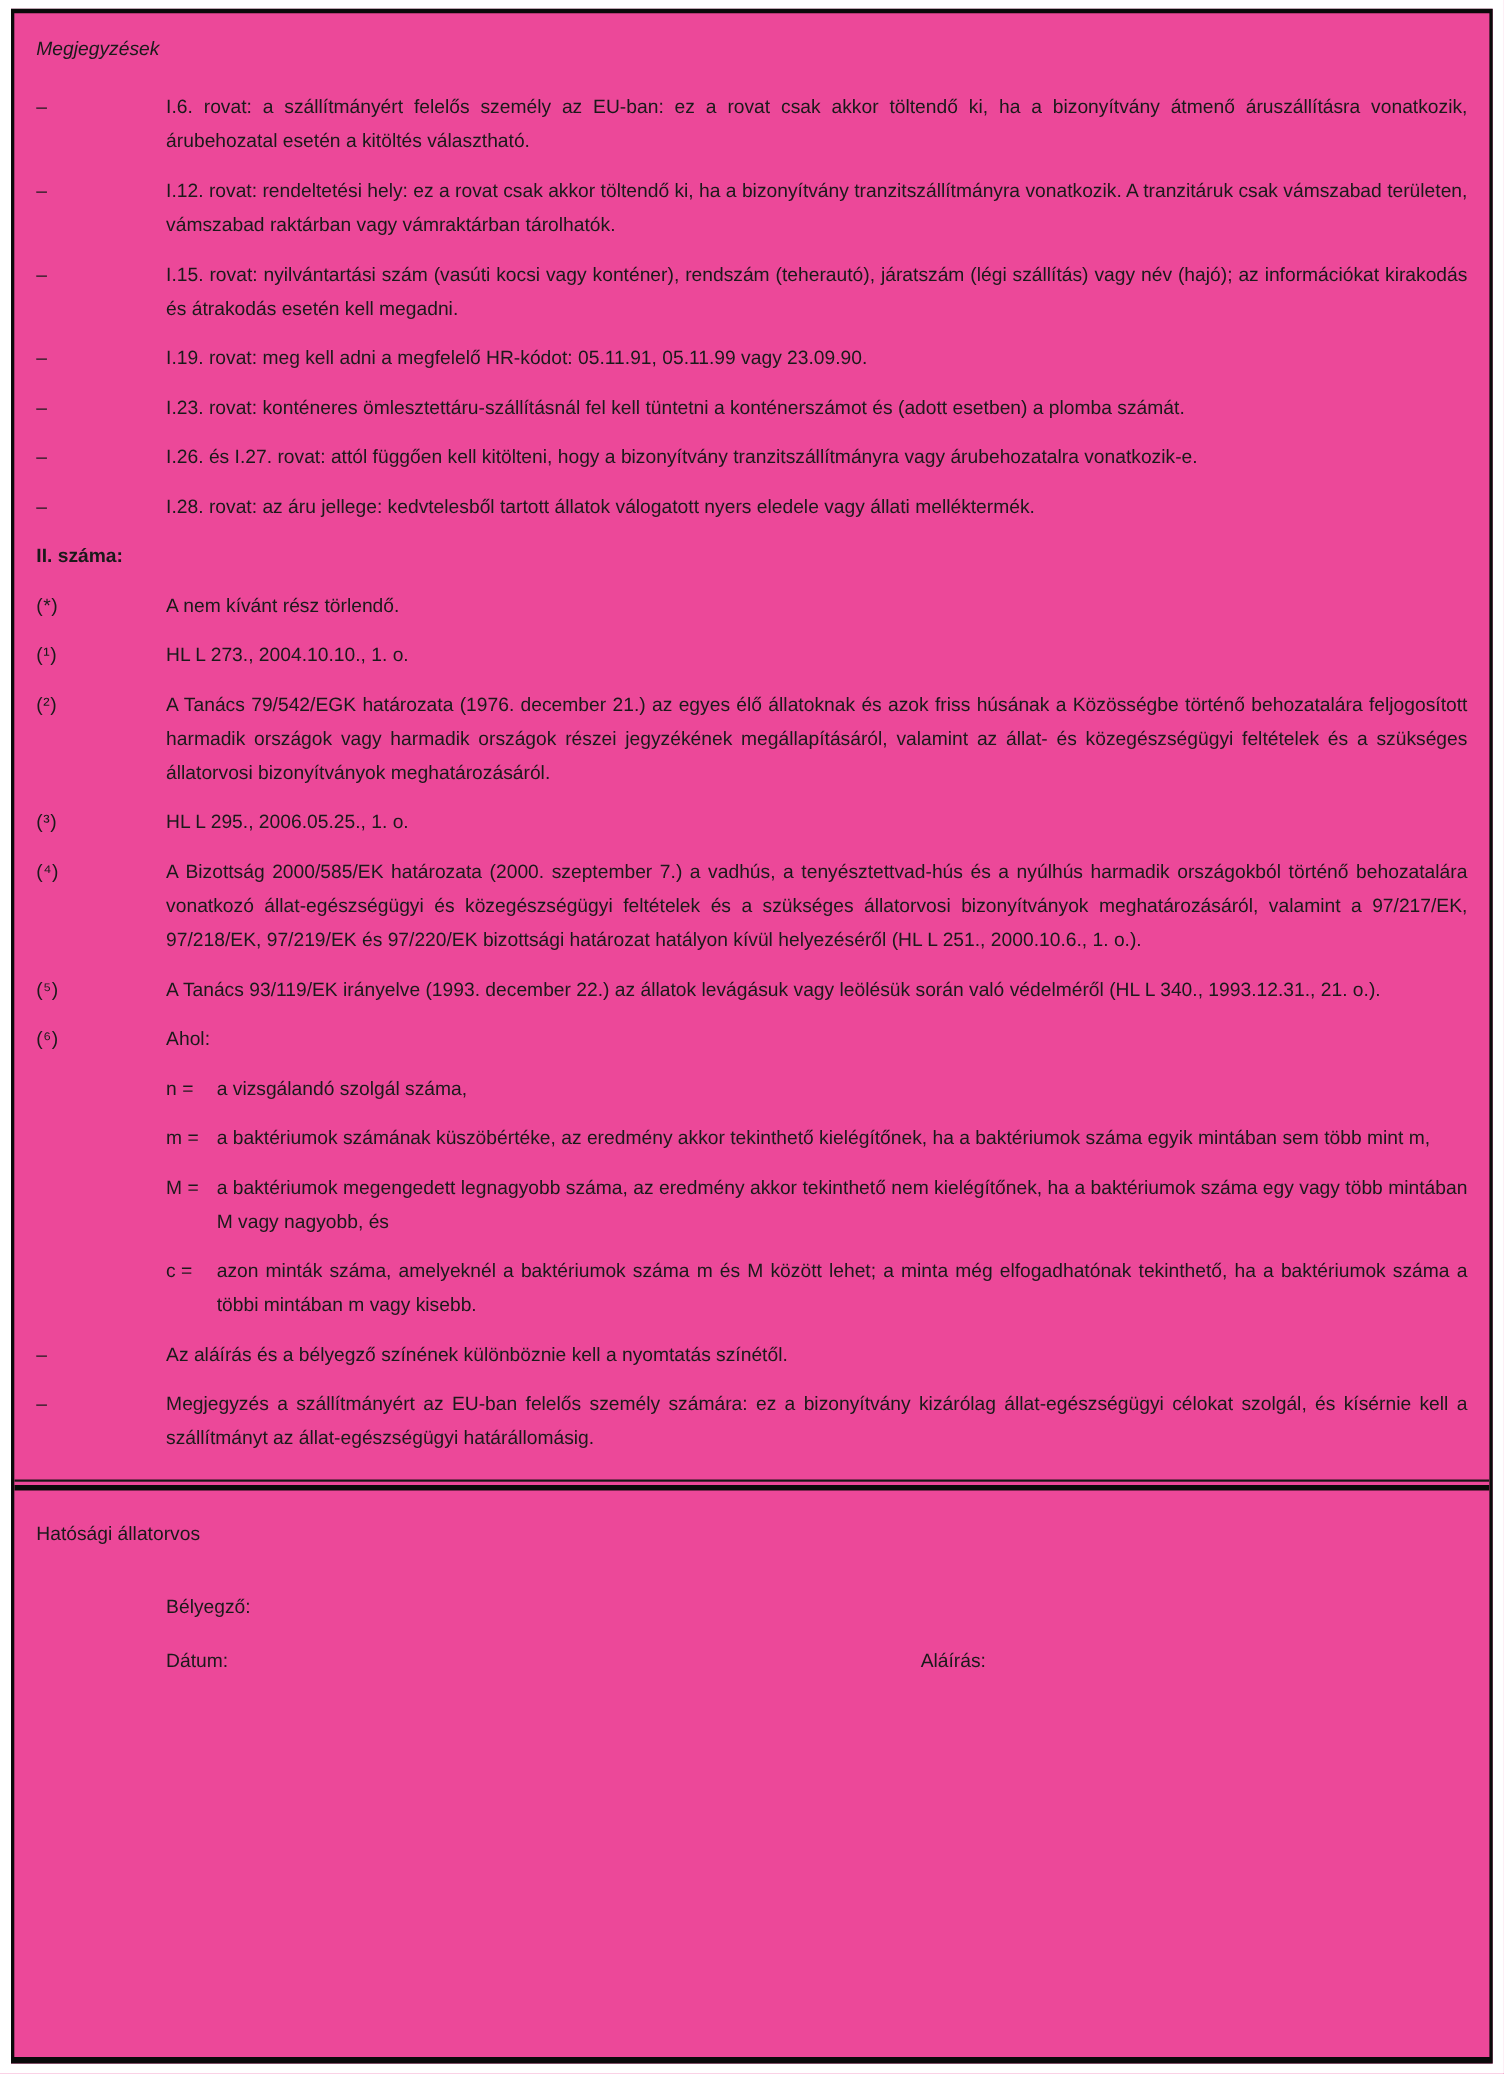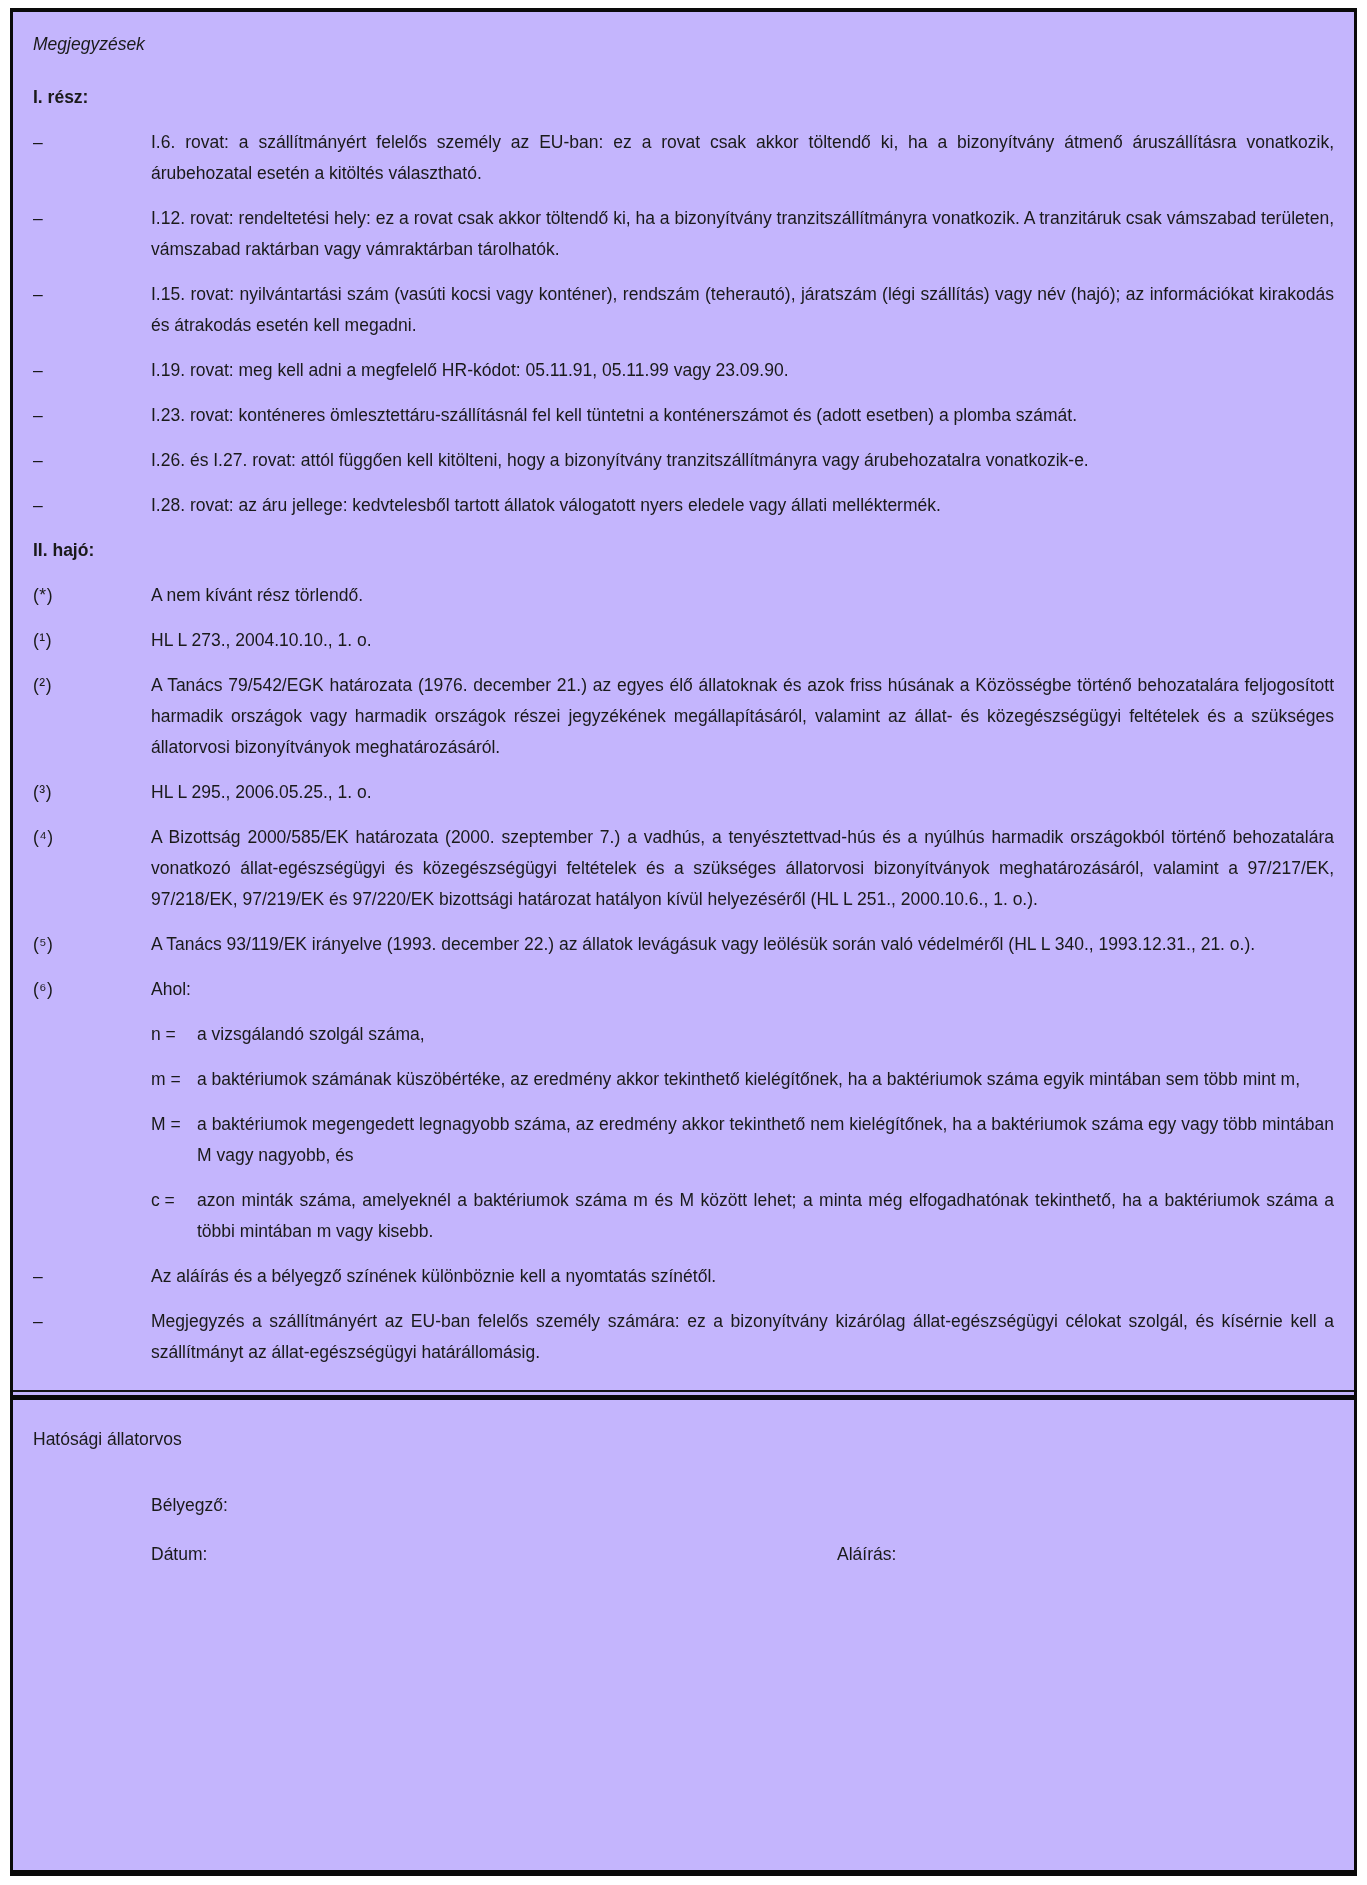--- a/index.html
+++ b/index.html
@@ -17,21 +17,21 @@
   .page {
     position: absolute;
     left: 10px;
     top: 8px;
     right: 10px;
     bottom: 9px;
     border: 3px solid #0a0a0a;
     border-top-width: 4px;
     border-bottom-width: 6px;
     box-sizing: border-box;
-    background: #c4b5fd;
+    background: #ec4899;
     padding: 17px 20px 0 20px;
     font-size: 17.5px;
     line-height: 31px;
     display: flex;
     flex-direction: column;
     overflow: hidden;
   }
   .doc-title {
     font-style: italic;
     margin-bottom: 22px;
@@ -95,21 +95,20 @@
     flex: 1;
   }
 </style>
 </head>
 <body>
 
 <div class="page">
 
   <div class="doc-title">Megjegyzések</div>
 
-  <div class="part-heading">I. rész:</div>
 
   <div class="row">
     <div class="marker">–</div>
     <div class="text">I.6. rovat: a szállítmányért felelős személy az EU-ban: ez a rovat csak akkor töltendő ki, ha a bizonyítvány átmenő áruszállításra vonatkozik, árubehozatal esetén a kitöltés választható.</div>
   </div>
   <div class="row">
     <div class="marker">–</div>
     <div class="text">I.12. rovat: rendeltetési hely: ez a rovat csak akkor töltendő ki, ha a bizonyítvány tranzitszállítmányra vonatkozik. A tranzitáruk csak vámszabad területen, vámszabad raktárban vagy vámraktárban tárolhatók.</div>
   </div>
   <div class="row">
@@ -126,21 +125,21 @@
   </div>
   <div class="row">
     <div class="marker">–</div>
     <div class="text">I.26. és I.27. rovat: attól függően kell kitölteni, hogy a bizonyítvány tranzitszállítmányra vagy árubehozatalra vonatkozik-e.</div>
   </div>
   <div class="row">
     <div class="marker">–</div>
     <div class="text">I.28. rovat: az áru jellege: kedvtelesből tartott állatok válogatott nyers eledele vagy állati melléktermék.</div>
   </div>
 
-  <div class="part-heading">II. hajó:</div>
+  <div class="part-heading">II. száma:</div>
 
   <div class="row">
     <div class="marker fn-marker">(*)</div>
     <div class="text">A nem kívánt rész törlendő.</div>
   </div>
   <div class="row">
     <div class="marker fn-marker">(¹)</div>
     <div class="text">HL L 273., 2004.10.10., 1. o.</div>
   </div>
   <div class="row">

